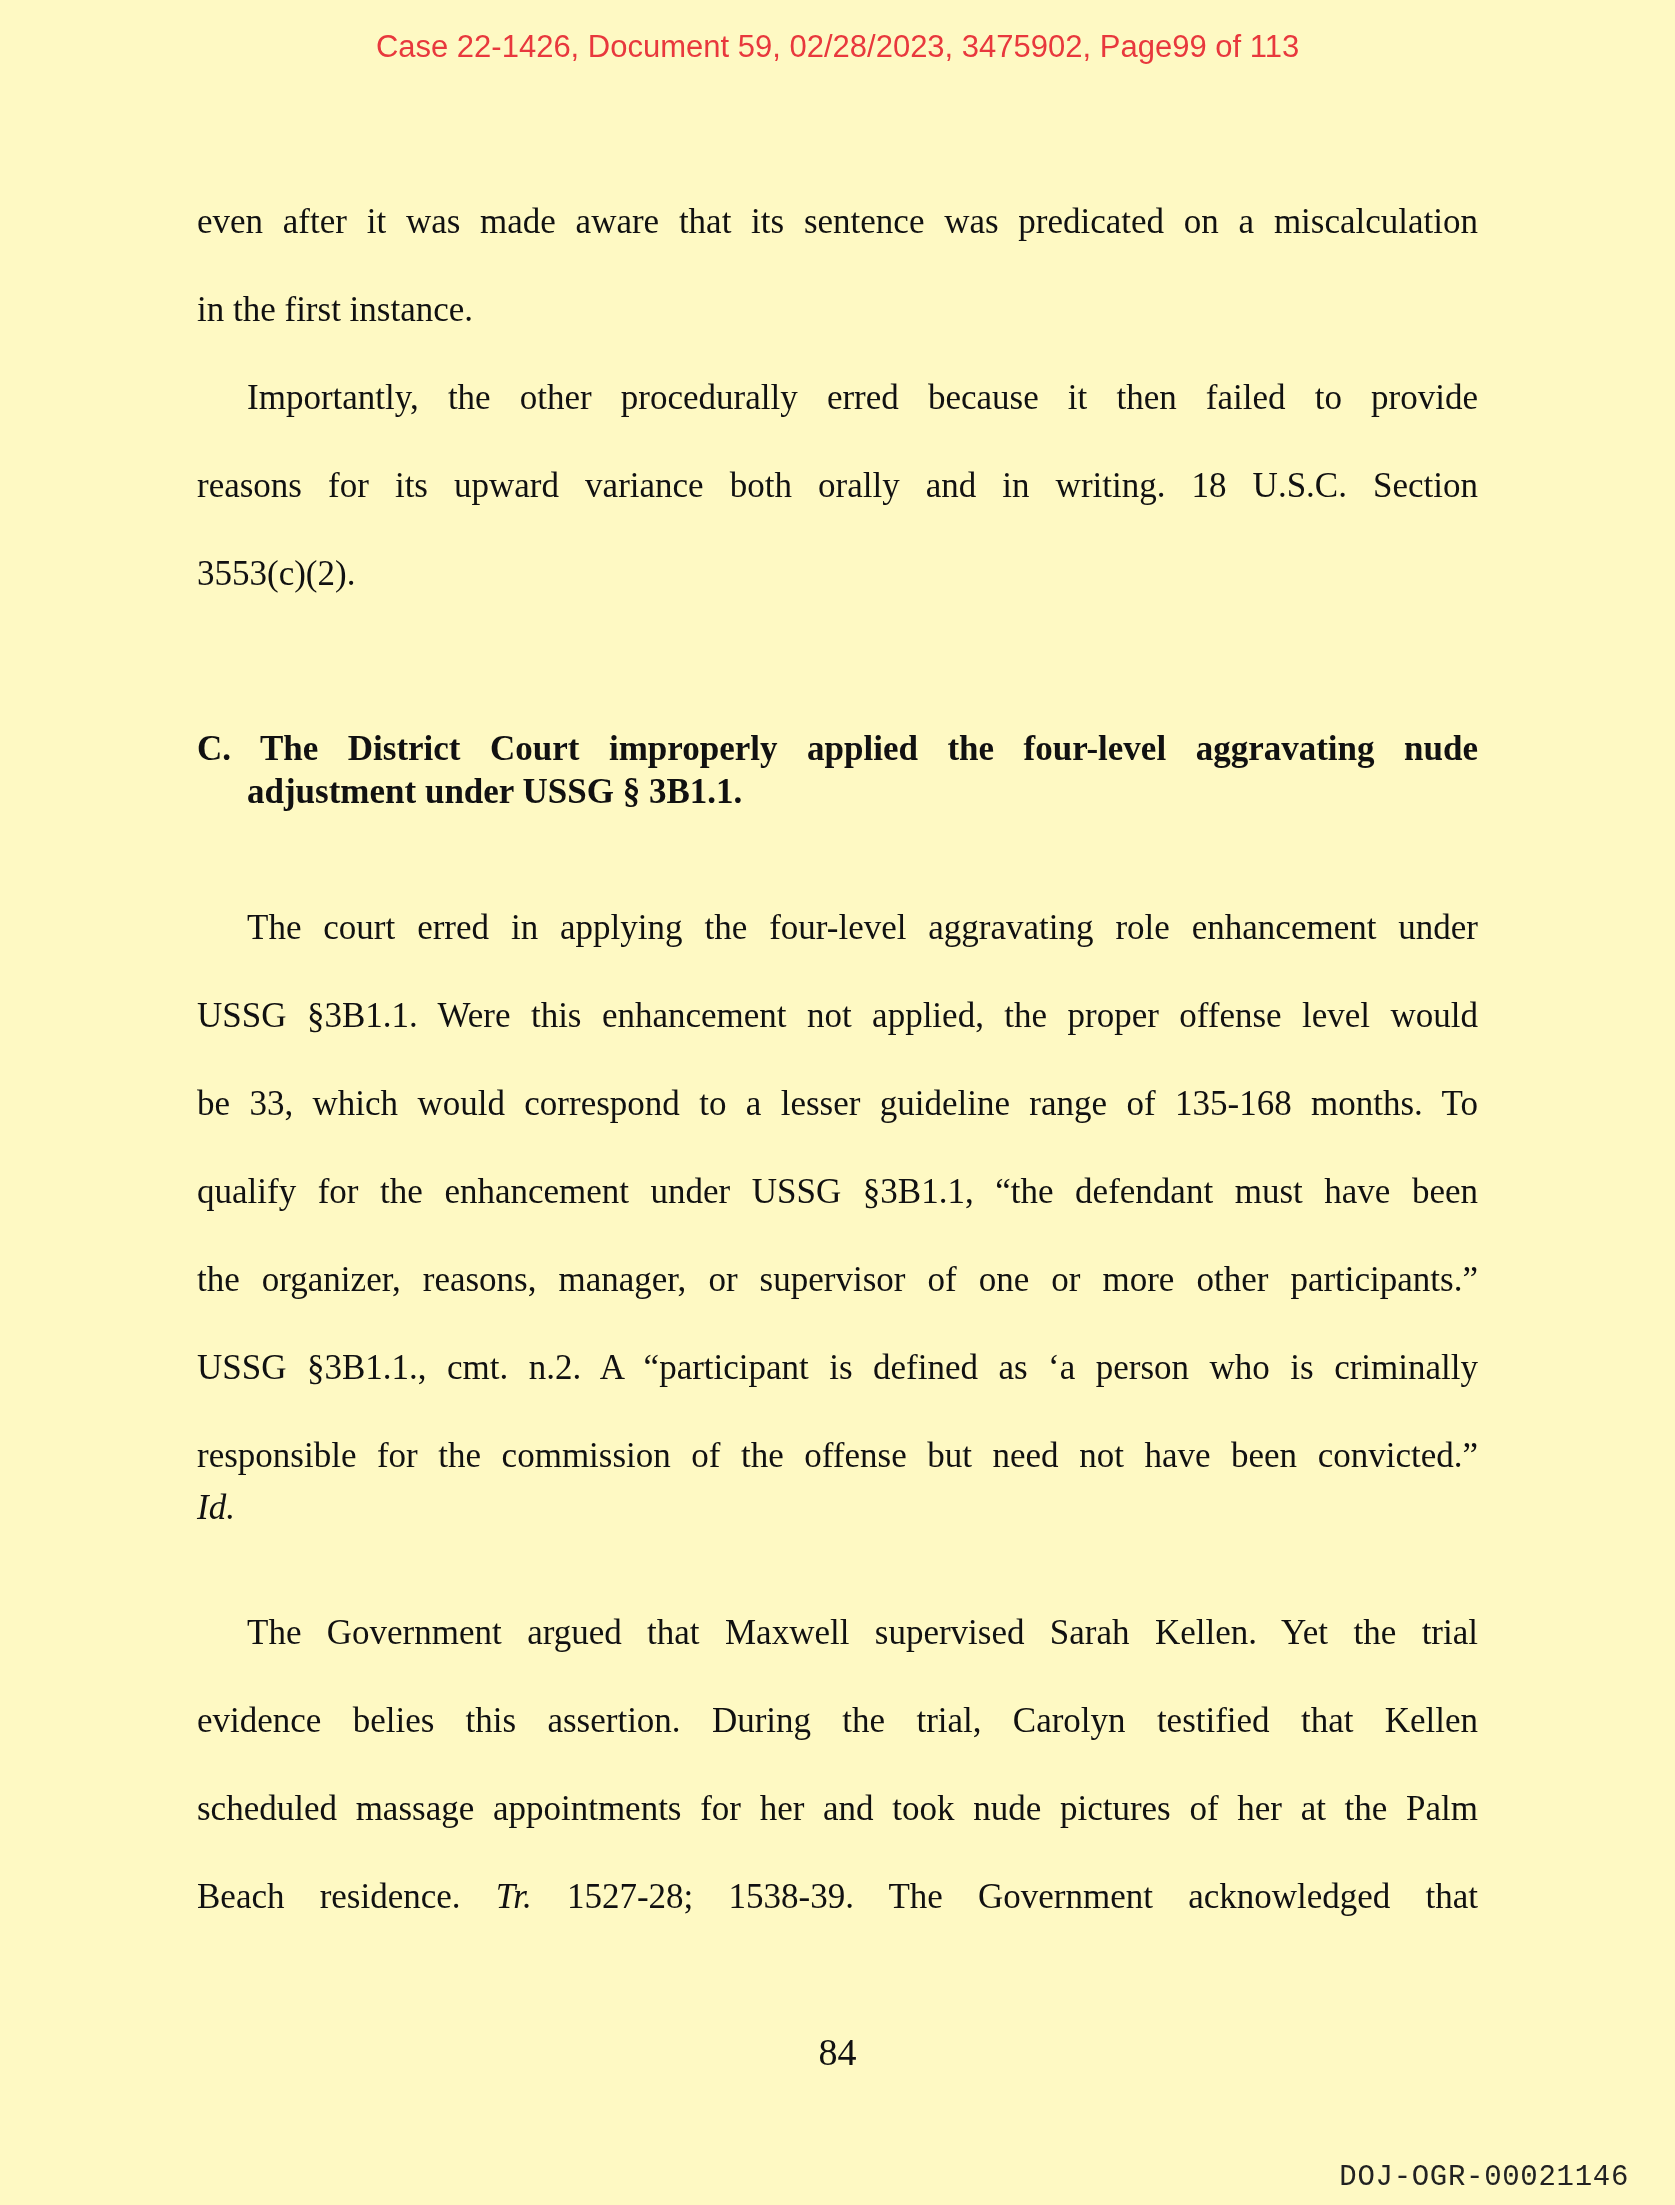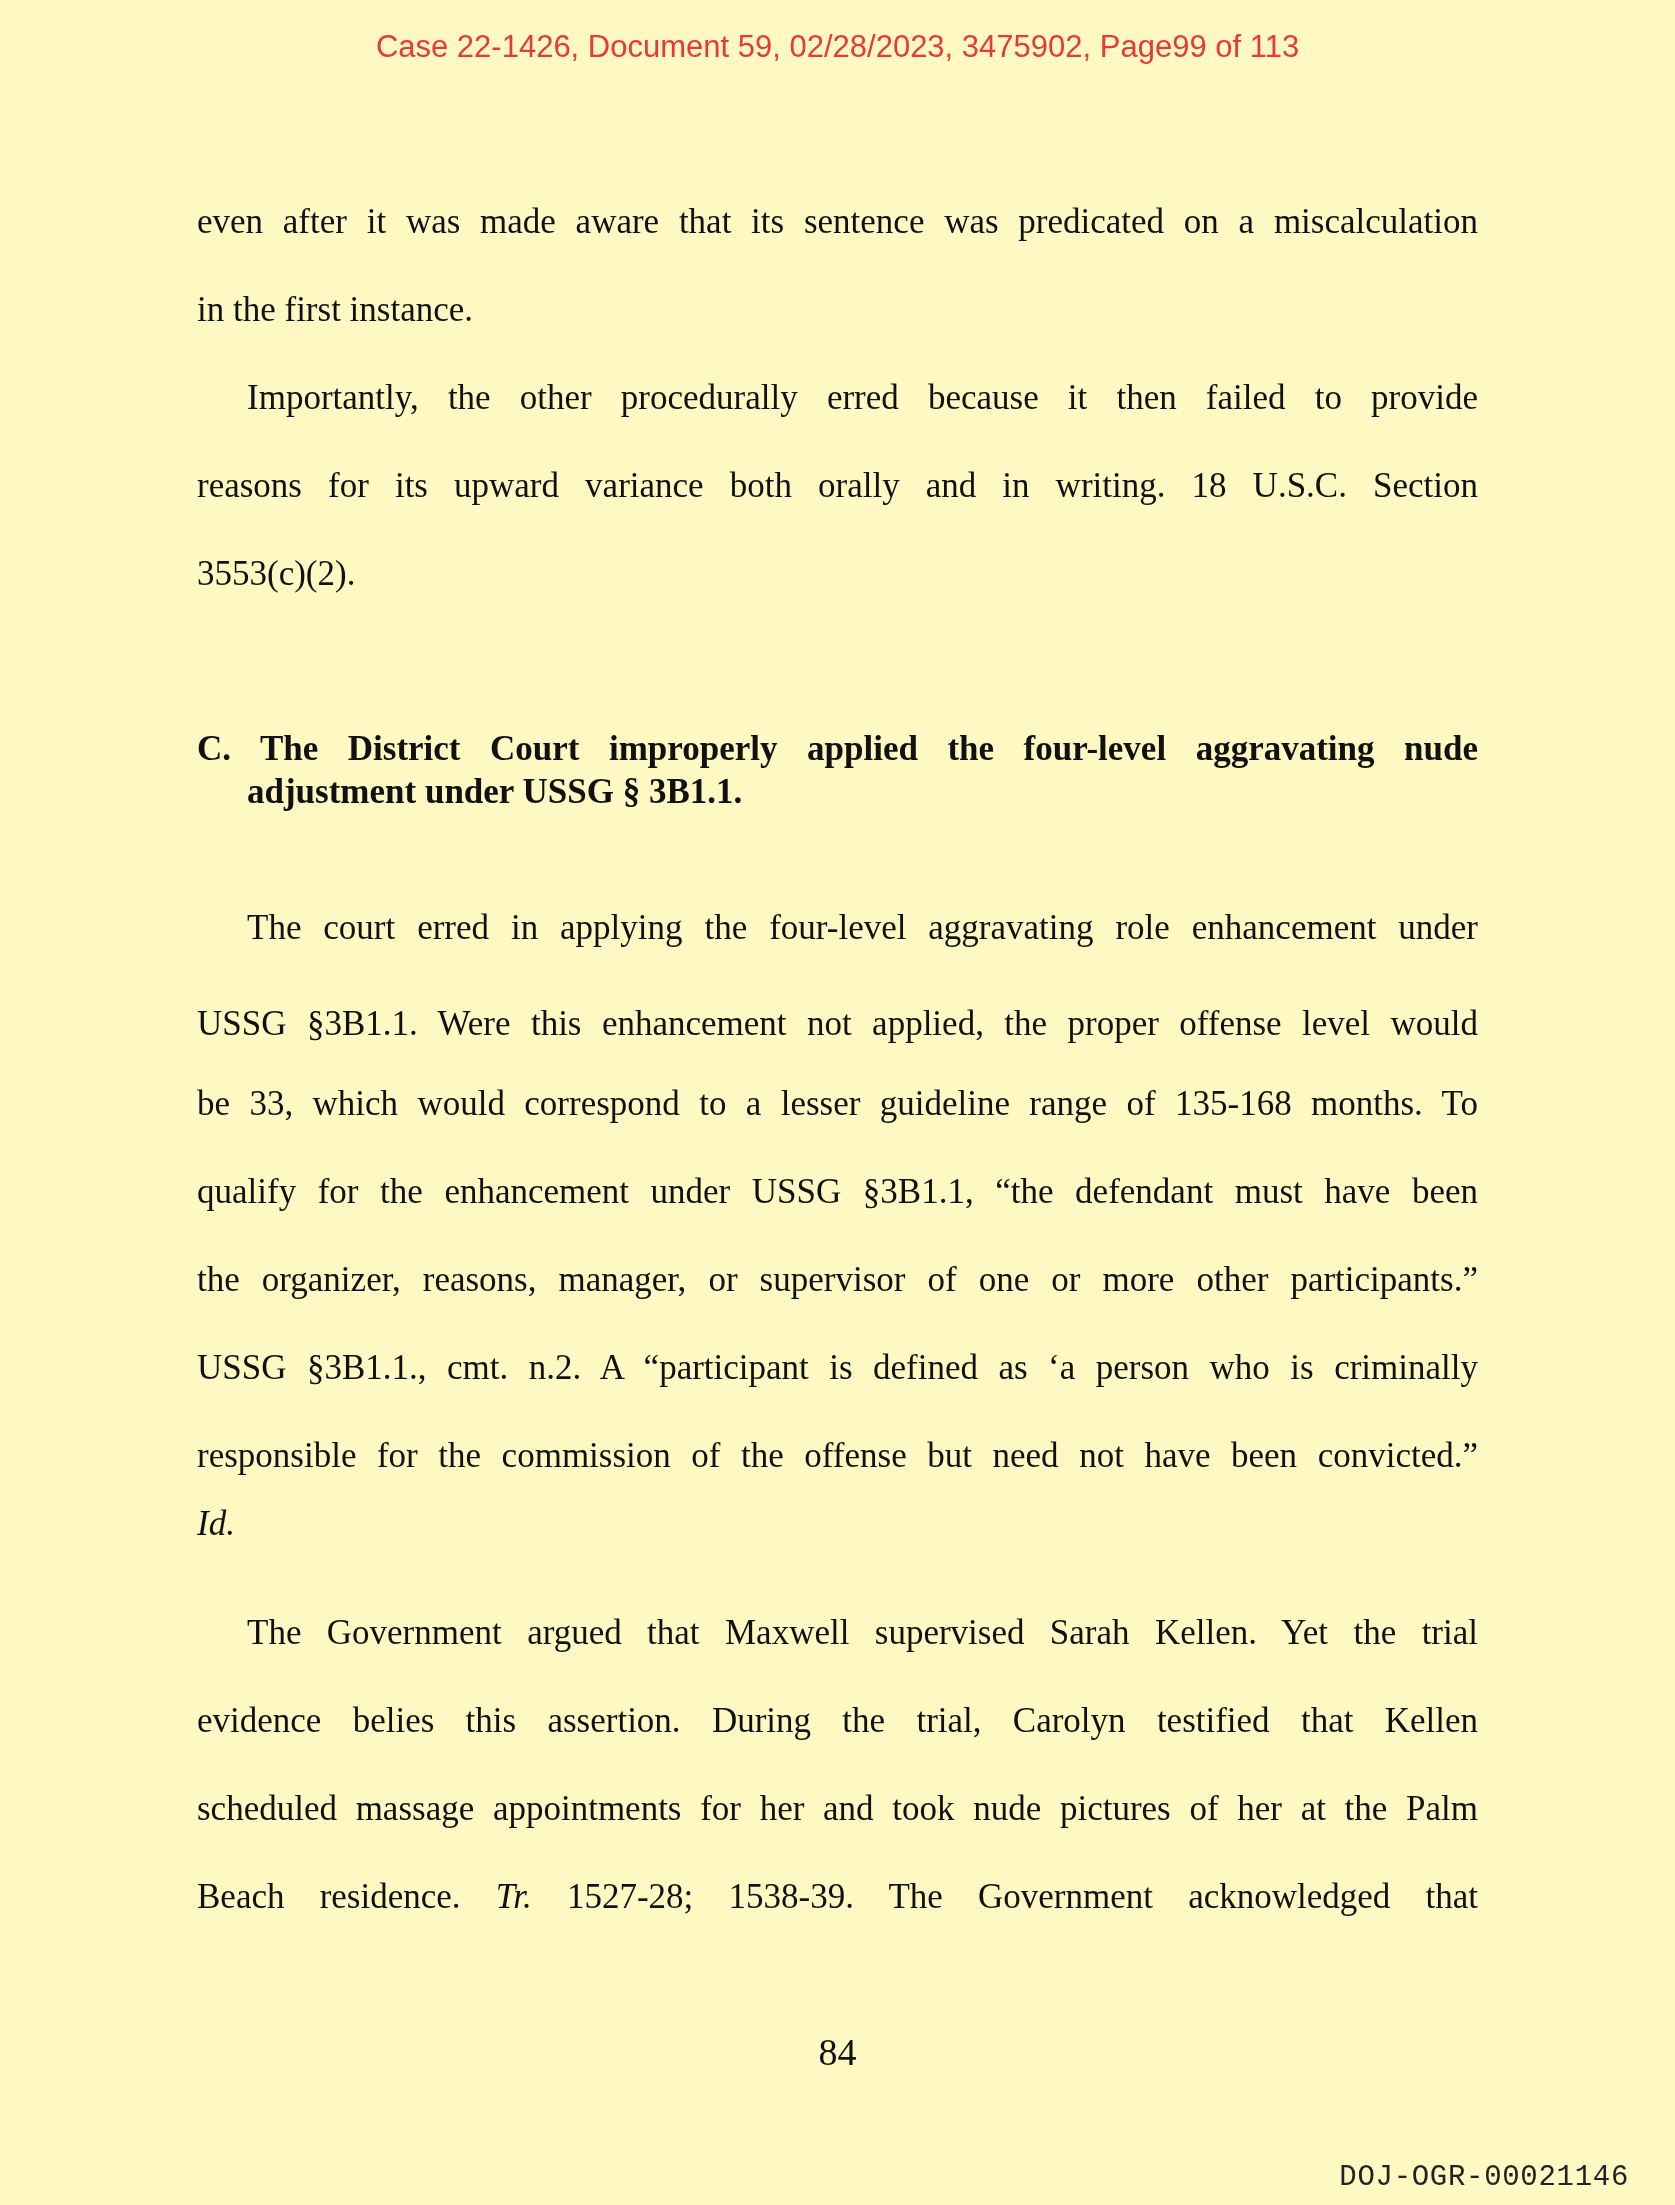--- a/index.html
+++ b/index.html
@@ -58,27 +58,27 @@
   <div class="heading" style="top:728px;">
     <div class="hl hl1" style="top:0;">
       <span>C.</span>
       <span>The District Court improperly applied the four-level aggravating nude</span>
     </div>
     <div class="hl hl2" style="top:43px;">adjustment under USSG § 3B1.1.</div>
   </div>
 
   <div class="body-text" style="top:907px;">
     <div class="line justify indent" style="top:0;">The court erred in applying the four-level aggravating role enhancement under</div>
-    <div class="line justify" style="top:88px;margin-top:8px;">USSG §3B1.1.  Were this enhancement not applied, the proper offense level would</div>
+    <div class="line justify" style="top:88px;">USSG §3B1.1.  Were this enhancement not applied, the proper offense level would</div>
     <div class="line justify" style="top:176px;">be 33, which would correspond to a lesser guideline range of 135-168 months.  To</div>
     <div class="line justify" style="top:264px;">qualify for the enhancement under USSG §3B1.1, “the defendant must have been</div>
     <div class="line justify" style="top:352px;">the organizer, reasons, manager, or supervisor of one or more other participants.”</div>
     <div class="line justify" style="top:440px;">USSG §3B1.1., cmt. n.2.  A “participant is defined as ‘a person who is criminally</div>
     <div class="line justify" style="top:528px;">responsible for the commission of the offense but need not have been convicted.”</div>
-    <div class="line" style="top:596px;"><i>Id.</i></div>
+    <div class="line" style="top:580px;"><i>Id.</i></div>
   </div>
 
   <div class="body-text" style="top:1612px;">
     <div class="line justify indent" style="top:0;">The Government argued that Maxwell supervised Sarah Kellen. Yet the trial</div>
     <div class="line justify" style="top:88px;">evidence belies this assertion. During the trial, Carolyn testified that Kellen</div>
     <div class="line justify" style="top:176px;">scheduled massage appointments for her and took nude pictures of her at the Palm</div>
     <div class="line justify" style="top:264px;"><span>Beach residence. </span><i>Tr.</i><span> 1527-28; 1538-39.  The Government acknowledged that</span></div>
   </div>
 
   <div class="page-number">84</div>

